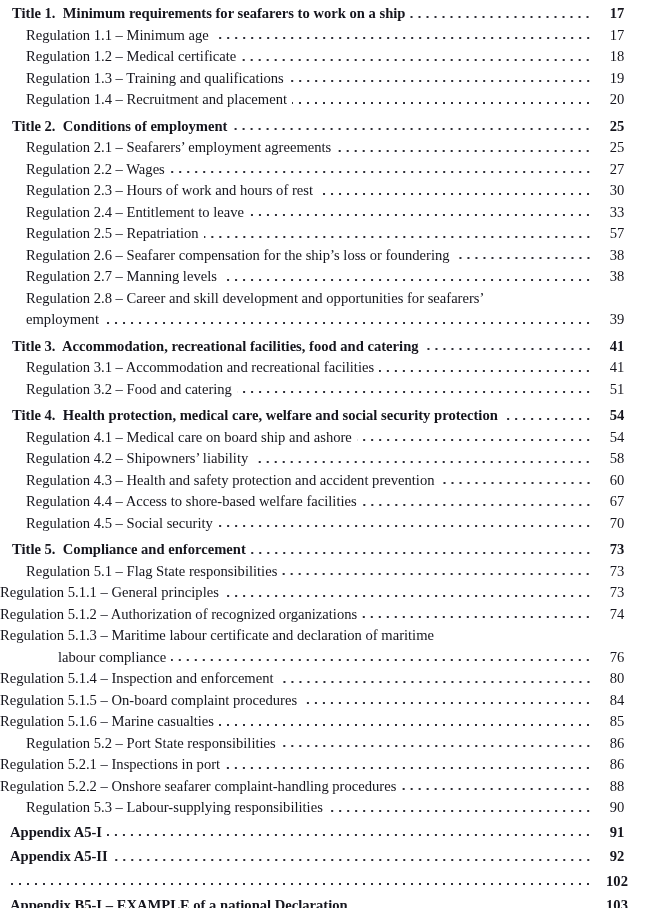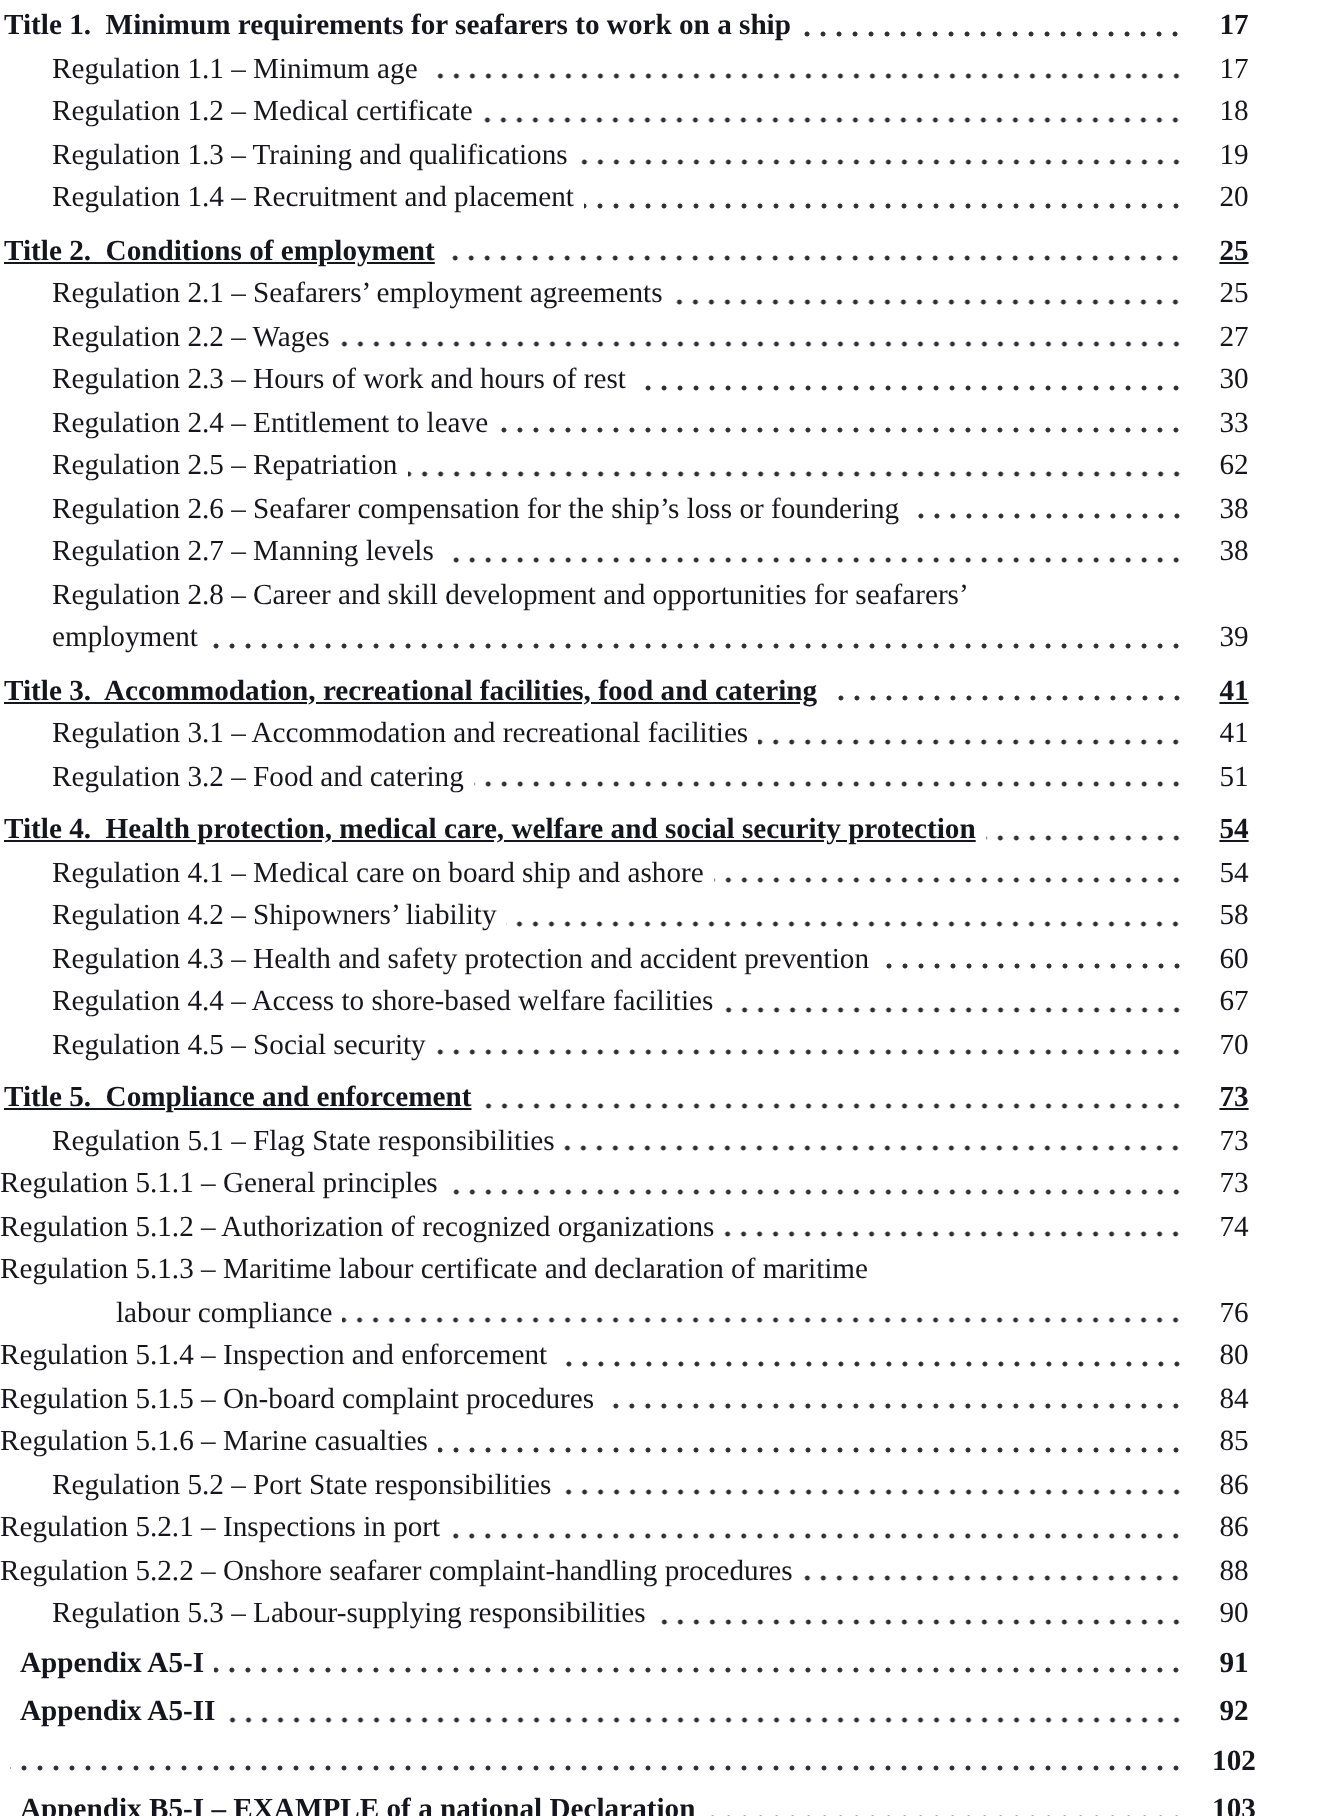--- a/index.html
+++ b/index.html
@@ -33,31 +33,31 @@
     background-size: 8px 8px;
     background-repeat: repeat-x;
     background-position: right 2px bottom 4px;
   }
   .page {
     flex: 0 0 auto;
     width: 46px;
     text-align: center;
   }
   
-  .title  > .line > .text    { padding-left: 2px; }
+  .title  > .line > .text    { padding-left: 12px; }
   .reg1   > .line > .text    { padding-left: 26px; }
   .reg2   > .line > .text    { }
   .appendix > .line > .text  { padding-left: 10px; }
   .cont-reg1 > .text { padding-left: 42px; }
   .cont-reg2 > .text { padding-left: 58px; }
   
   .title .text, .title .page,
   .appendix .text, .appendix .page { font-weight: bold; }
   
-  .gap-title    { margin-top: 5px; text-decoration: underline; }
+  .gap-title    { margin-top: 5px; }
   .gap-appendix { margin-top: 3px; }
 </style>
 </head>
 <body>
 
 <div class="toc">
     <div class="row title">
       <div class="line">
         <span class="text">Title 1.  Minimum requirements for seafarers to work on a ship</span>
         <span class="leader"></span>
@@ -124,21 +124,21 @@
       <div class="line">
         <span class="text">Regulation 2.4 – Entitlement to leave</span>
         <span class="leader"></span>
         <span class="page">33</span>
       </div>
     </div>
     <div class="row reg1">
       <div class="line">
         <span class="text">Regulation 2.5 – Repatriation</span>
         <span class="leader"></span>
-        <span class="page">62</span>
+        <span class="page">57</span>
       </div>
     </div>
     <div class="row reg1">
       <div class="line">
         <span class="text">Regulation 2.6 – Seafarer compensation for the ship’s loss or foundering</span>
         <span class="leader"></span>
         <span class="page">38</span>
       </div>
     </div>
     <div class="row reg1">

